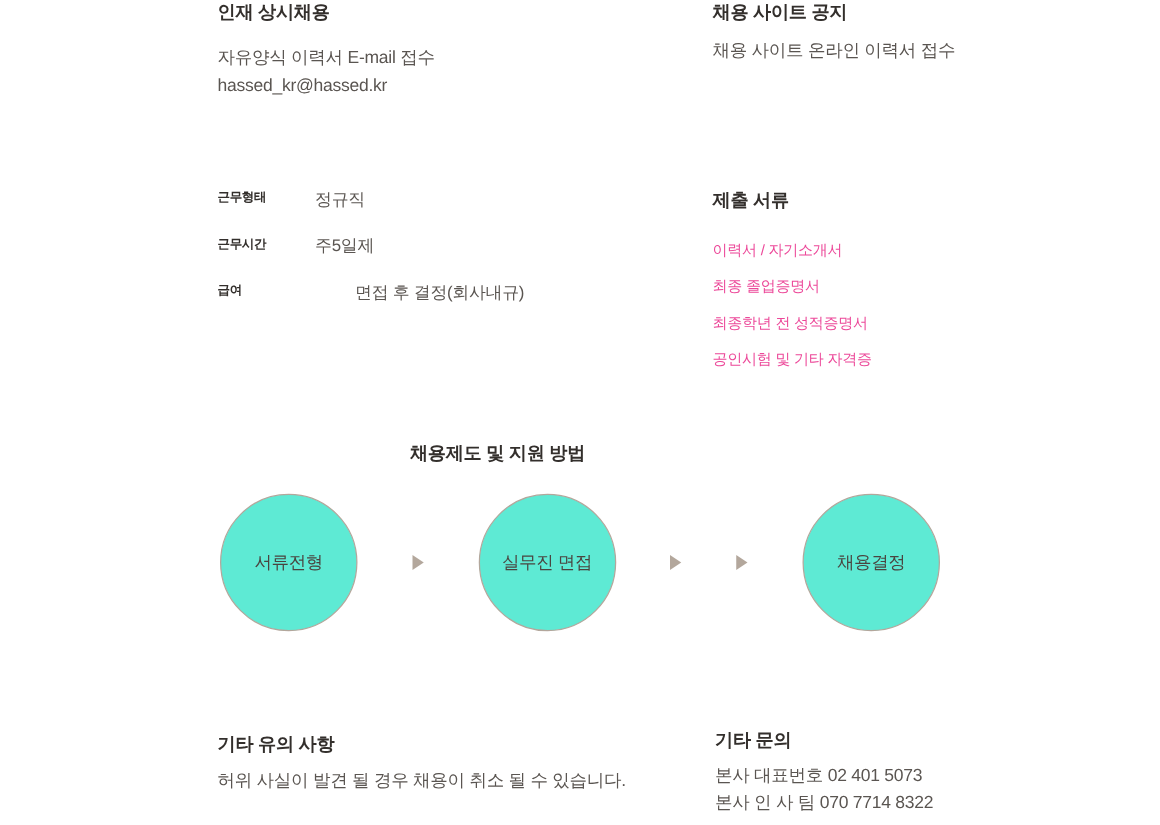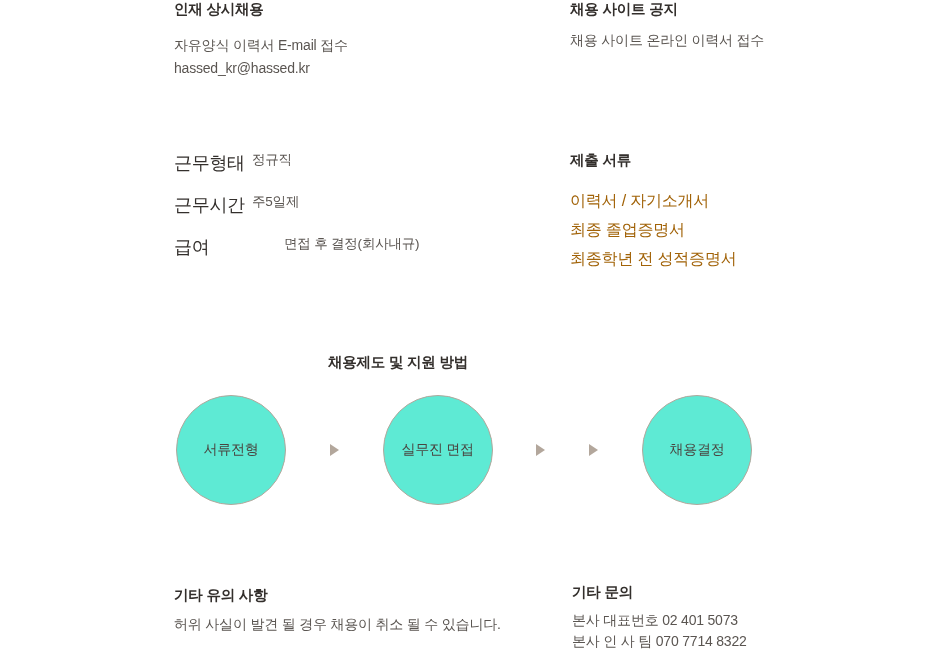--- a/index.html
+++ b/index.html
@@ -28,22 +28,22 @@
     color: #332f2c;
     letter-spacing: -0.2px;
   }
   .body-text {
     font-size: 14px;
     color: #5a5551;
     letter-spacing: -0.2px;
     line-height: 23px;
   }
   .label {
-    font-size: 18px;
-    font-weight: normal;
+    font-size: 10px;
+    font-weight: bold;
     color: #332f2c;
     letter-spacing: -0.3px;
   }
   .value {
     font-size: 13.5px;
     color: #5a5551;
     letter-spacing: -0.2px;
     line-height: 20px;
   }
 
@@ -77,22 +77,22 @@
 
   
   .documents {
     position: absolute;
     left: 570px;
     top: 151px;
     width: 320px;
   }
   .documents .heading { display: block; margin-bottom: 16px; }
   .doc-item {
-    font-size: 16px;
-    color: #a16207;
+    font-size: 12px;
+    color: #ec4899;
     letter-spacing: -0.2px;
     line-height: 29px;
     white-space: nowrap;
   }
 
   
   .process-title {
     position: absolute;
     left: 0;
     top: 353px;
@@ -178,20 +178,21 @@
         <div>면접 후 결정(회사내규)</div>
       </div>
     </div>
   </div>
 
   <div class="documents">
     <span class="heading">제출 서류</span>
     <div class="doc-item">이력서 / 자기소개서</div>
     <div class="doc-item">최종 졸업증명서</div>
     <div class="doc-item">최종학년 전 성적증명서</div>
+    <div class="doc-item">공인시험 및 기타 자격증</div>
   </div>
 
   <div class="process-title">채용제도 및 지원 방법</div>
   <div class="process-flow">
     <div class="circle">서류전형</div>
     <div class="arrow"></div>
     <div class="circle">실무진 면접</div>
     <div class="arrow"></div>
     <div class="arrow"></div>
     <div class="circle">채용결정</div>

